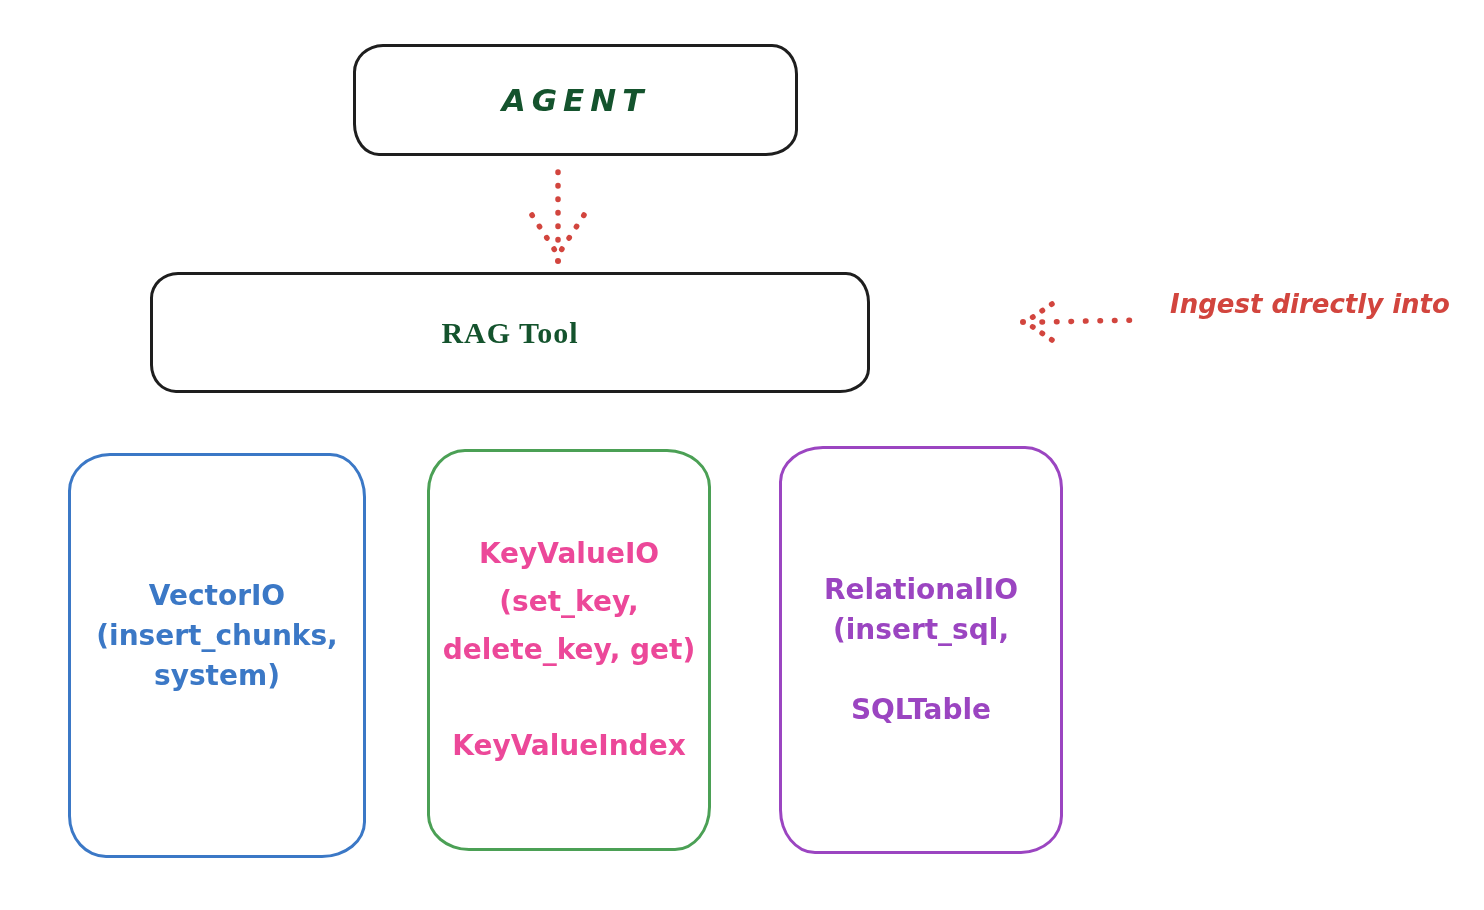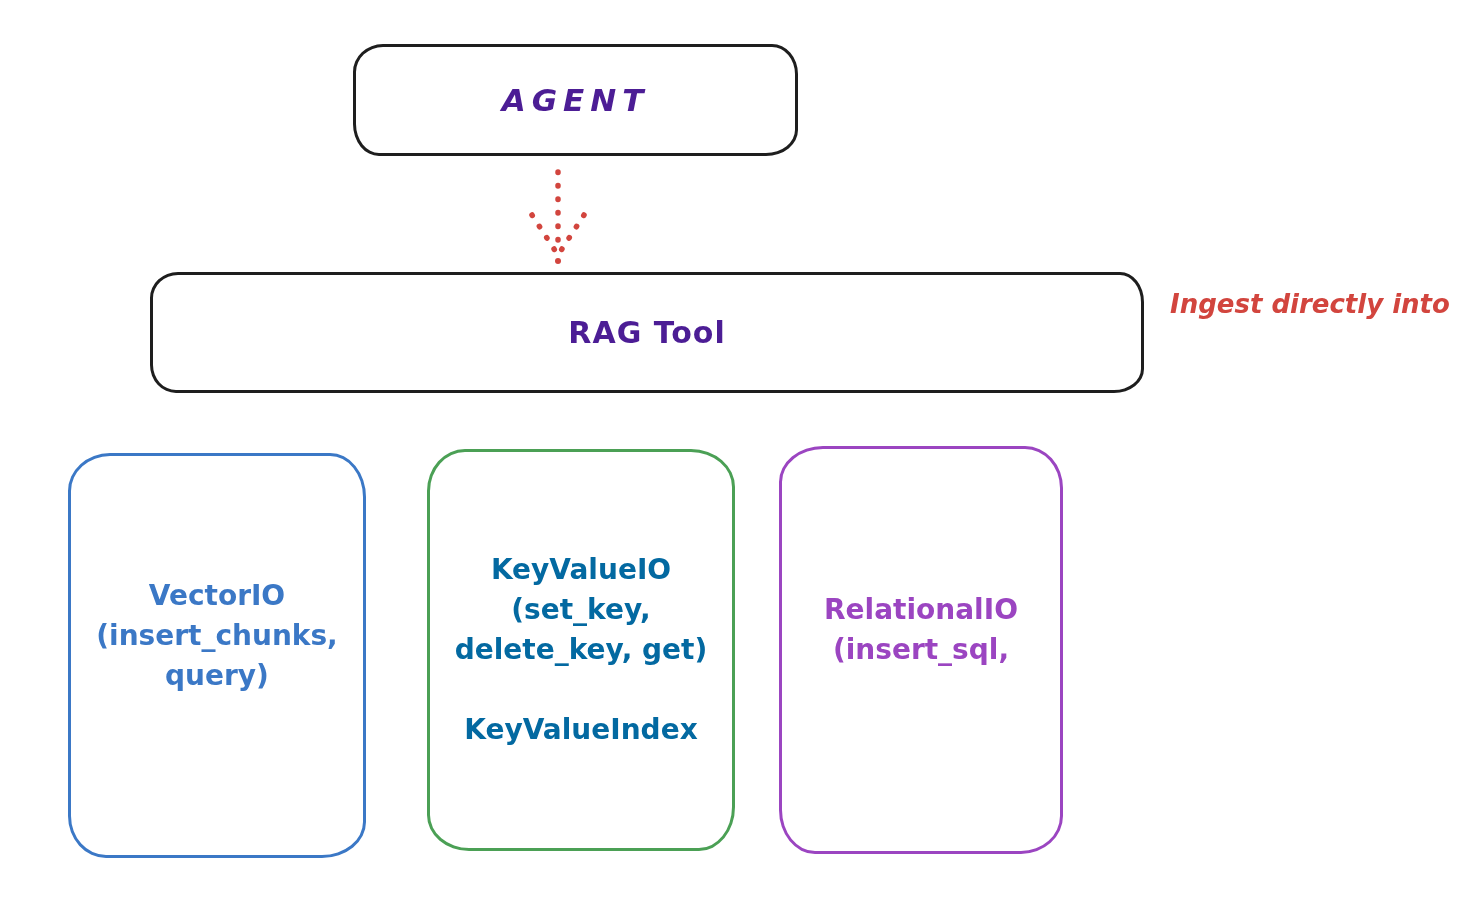--- a/index.html
+++ b/index.html
@@ -25,37 +25,38 @@
   .node {
     position: absolute;
     display: flex;
     align-items: center;
     justify-content: center;
     background: #ffffff;
     box-sizing: border-box;
   }
   .node-black {
     border: 3.5px solid #1e1e1e;
-    color: #4c1d95;
+    color: #14532d;
   }
   .agent-node {
     left: 353px; top: 44px;
     width: 445px; height: 112px;
     border-radius: 30px 26px 32px 26px / 28px 30px 26px 32px;
   }
   .agent-node .node-label {
     font-size: 31px;
     font-weight: 700;
     letter-spacing: 6px;
     font-style: italic;
   }
   .rag-node {
     left: 150px; top: 272px;
-    width: 994px; height: 121px;
+    width: 720px; height: 121px;
     border-radius: 28px 24px 30px 26px / 26px 30px 24px 28px;
+    font-family: Liberation Serif, serif;
   }
   .rag-node .node-label {
     font-size: 30px;
     font-weight: 600;
     letter-spacing: 1px;
   }
   .backend-node {
     flex-direction: column;
     text-align: center;
     font-weight: 600;
@@ -67,24 +68,25 @@
   .backend-vector {
     left: 68px; top: 453px;
     width: 298px; height: 405px;
     border-color: #3b78c6;
     color: #3b78c6;
     border-radius: 42px 36px 44px 38px / 38px 44px 36px 42px;
     text-align: center;
   }
   .backend-keyvalue {
     left: 427px; top: 449px;
-    width: 308px; height: 402px;
+    width: 284px; height: 402px;
     border-color: #4ba055;
-    color: #0369a1;
+    color: #ec4899;
     border-radius: 38px 44px 36px 42px / 42px 38px 44px 36px;
+    gap: 8px;
   }
   .backend-relational {
     left: 779px; top: 446px;
     width: 284px; height: 408px;
     border-color: #9b45c1;
     color: #9b45c1;
     border-radius: 44px 38px 42px 36px / 36px 42px 38px 44px;
   }
   .line-spacer { height: 40px; }
   .annotation-text {
@@ -129,31 +131,32 @@
     <span class="node-label">RAG Tool</span>
   </div>
 
   <div class="annotation-text">
     <div>Ingest directly into</div>
   </div>
 
   <div class="node backend-node backend-vector">
     <div>VectorIO</div>
     <div>(insert_chunks,</div>
-    <div>query)</div>
+    <div>system)</div>
     <div class="line-spacer"></div>
   </div>
 
   <div class="node backend-node backend-keyvalue">
     <div>KeyValueIO</div>
     <div>(set_key,</div>
     <div>delete_key, get)</div>
     <div class="line-spacer"></div>
     <div>KeyValueIndex</div>
   </div>
 
   <div class="node backend-node backend-relational">
     <div>RelationalIO</div>
     <div>(insert_sql,</div>
     <div class="line-spacer"></div>
+    <div>SQLTable</div>
   </div>
 
 </div>
 
 </body></html>

